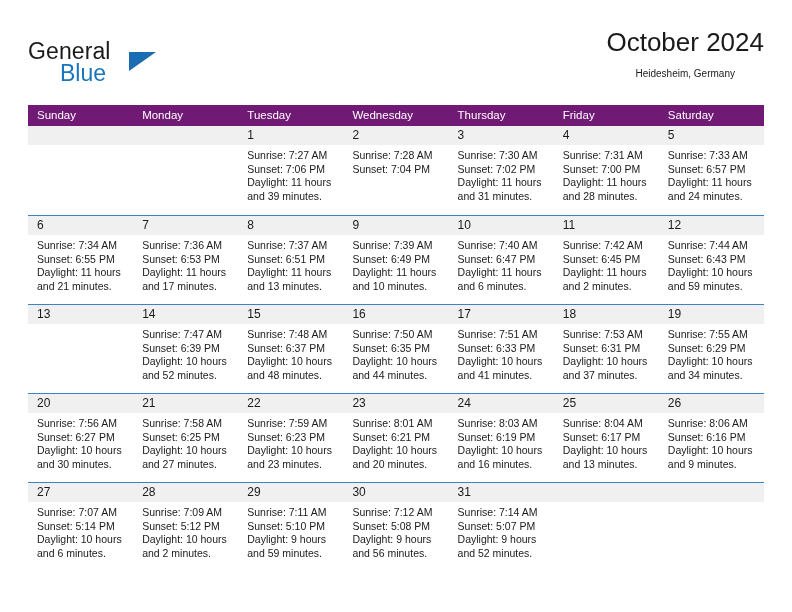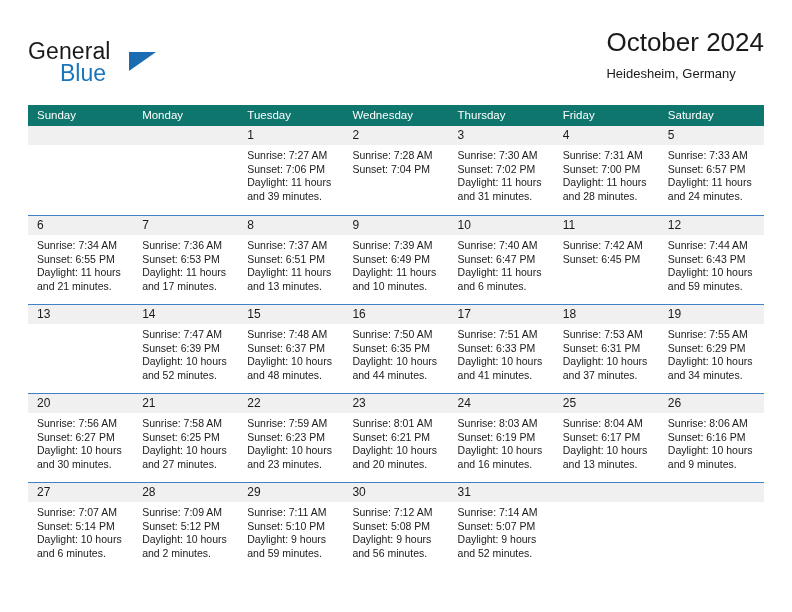--- a/index.html
+++ b/index.html
@@ -61,46 +61,46 @@
     width: 0;
     height: 0;
     border-left: 27px solid #1b6cb0;
     border-bottom: 19px solid transparent;
   }
 
   .title-block {
     position: absolute;
     right: 0;
     top: 0;
-    text-align: left;
+    text-align: center;
   }
   .cal-title {
     font-size: 26px;
     color: #1a1a1a;
     line-height: 32px;
     white-space: nowrap;
   }
   .cal-subtitle {
-    font-size: 13px;
+    font-size: 10px;
     color: #1a1a1a;
     line-height: 22px;
     margin-top: 5px;
     white-space: nowrap;
   }
 
   
   .calendar {
     position: absolute;
     left: 28px;
     top: 105px;
     width: 736px;
   }
   .weekday-row {
     display: flex;
-    background: #0f766e;
+    background: #701a75;
     height: 21px;
   }
   .weekday-cell {
     flex: 1 1 0;
     color: #ffffff;
     font-size: 11.5px;
     line-height: 21px;
     padding-left: 9px;
     box-sizing: border-box;
     white-space: nowrap;
@@ -264,20 +264,21 @@
               <div>Sunrise: 7:40 AM</div>
               <div>Sunset: 6:47 PM</div>
               <div class="daylight">Daylight: 11 hours and 6 minutes.</div>
             </div>
           </div>
           <div class="day-cell">
             <div class="day-number">11</div>
             <div class="day-body">
               <div>Sunrise: 7:42 AM</div>
               <div>Sunset: 6:45 PM</div>
+              <div class="daylight">Daylight: 11 hours and 2 minutes.</div>
             </div>
           </div>
           <div class="day-cell">
             <div class="day-number">12</div>
             <div class="day-body">
               <div>Sunrise: 7:44 AM</div>
               <div>Sunset: 6:43 PM</div>
               <div class="daylight">Daylight: 10 hours and 59 minutes.</div>
             </div>
           </div>

